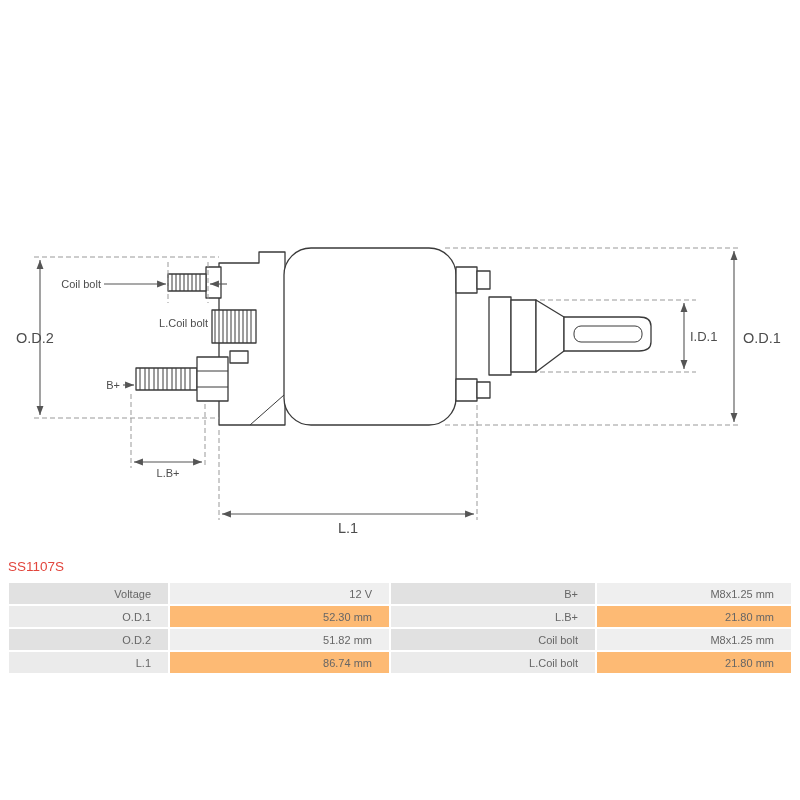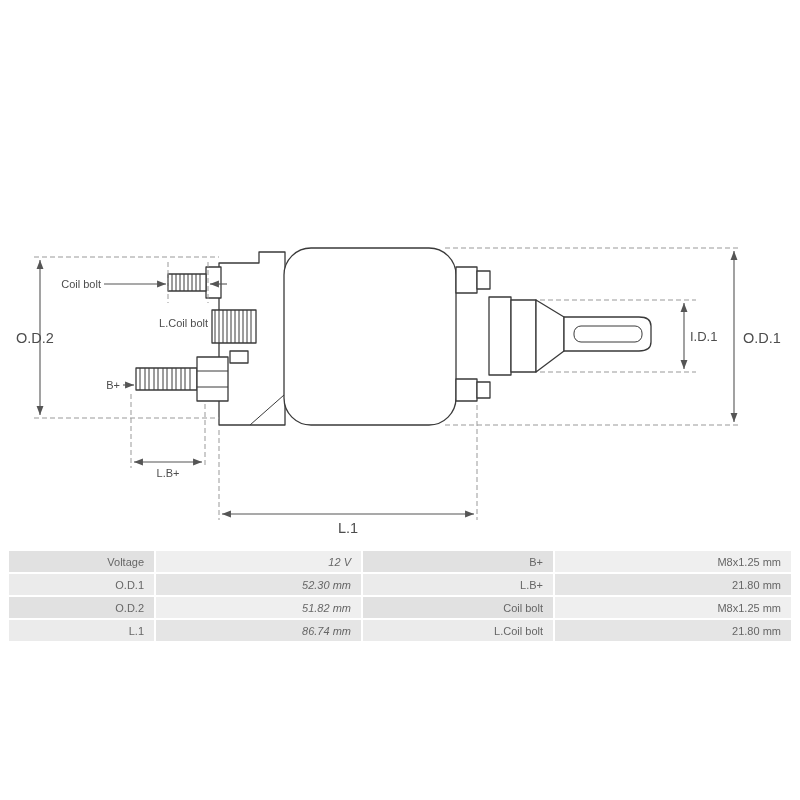--- a/index.html
+++ b/index.html
@@ -12,26 +12,26 @@
   .t-sm { font-size:11px; }
 
   .outline { fill:#ffffff; stroke:#3a3a3a; stroke-width:1.3; stroke-linejoin:round; }
   .thin    { stroke:#3a3a3a; stroke-width:1; fill:none; }
   .dim     { stroke:#555555; stroke-width:1.1; fill:none; }
   .ext     { stroke:#999999; stroke-width:1; stroke-dasharray:5 3; fill:none; }
 
   .code { color:#e2453c; font-size:13.5px; margin:10px 0 7px 8px; }
 
   table.spec { border-collapse:separate; border-spacing:2px; width:786px; margin:0 7px; }
-  table.spec td { font-size:11px; color:#666666; text-align:right; padding:4px 10px; height:13px; }
+  table.spec td { font-size:11px; color:#666666; text-align:right; padding:4px 17px; height:13px; }
   tr.odd  .lab { background:#e1e1e1; }
   tr.odd  .val { background:#efefef; }
   tr.even .lab { background:#ebebeb; }
-  tr.even .val { background:#e5e5e5; }
-  .c1 { width:125px; } .c2 { width:185px;font-style:italic; } .c3 { width:170px; } .c4 { width:auto; }
+  tr.even .val { background:#fdba74; }
+  .c1 { width:125px; } .c2 { width:185px; } .c3 { width:170px; } .c4 { width:auto; }
 </style>
 </head>
 <body>
 
 <div id="stage">
 
   <svg width="800" height="545" viewBox="0 0 800 545">
     <defs>
       <marker id="arr" viewBox="0 0 10 10" refX="9" refY="5" markerWidth="9" markerHeight="9" orient="auto-start-reverse">
         <path d="M0,1.5 L9,5 L0,8.5 Z" fill="#555555"></path>
@@ -151,20 +151,21 @@
       <text class="t-sm" x="208" y="327" text-anchor="end">L.Coil bolt</text>
     </g>
 
     <g>
       <line class="dim" x1="123" y1="385" x2="134" y2="385" marker-end="url(#arr)"></line>
       <text class="t-sm" x="120" y="389" text-anchor="end">B+</text>
     </g>
   </svg>
 
   
+  <div class="code">SS1107S</div>
 
   
   <table class="spec">
     <tbody>
       <tr class="odd">
         <td class="lab c1">Voltage</td>
         <td class="val c2">12 V</td>
         <td class="lab c3">B+</td>
         <td class="val c4">M8x1.25 mm</td>
       </tr>

